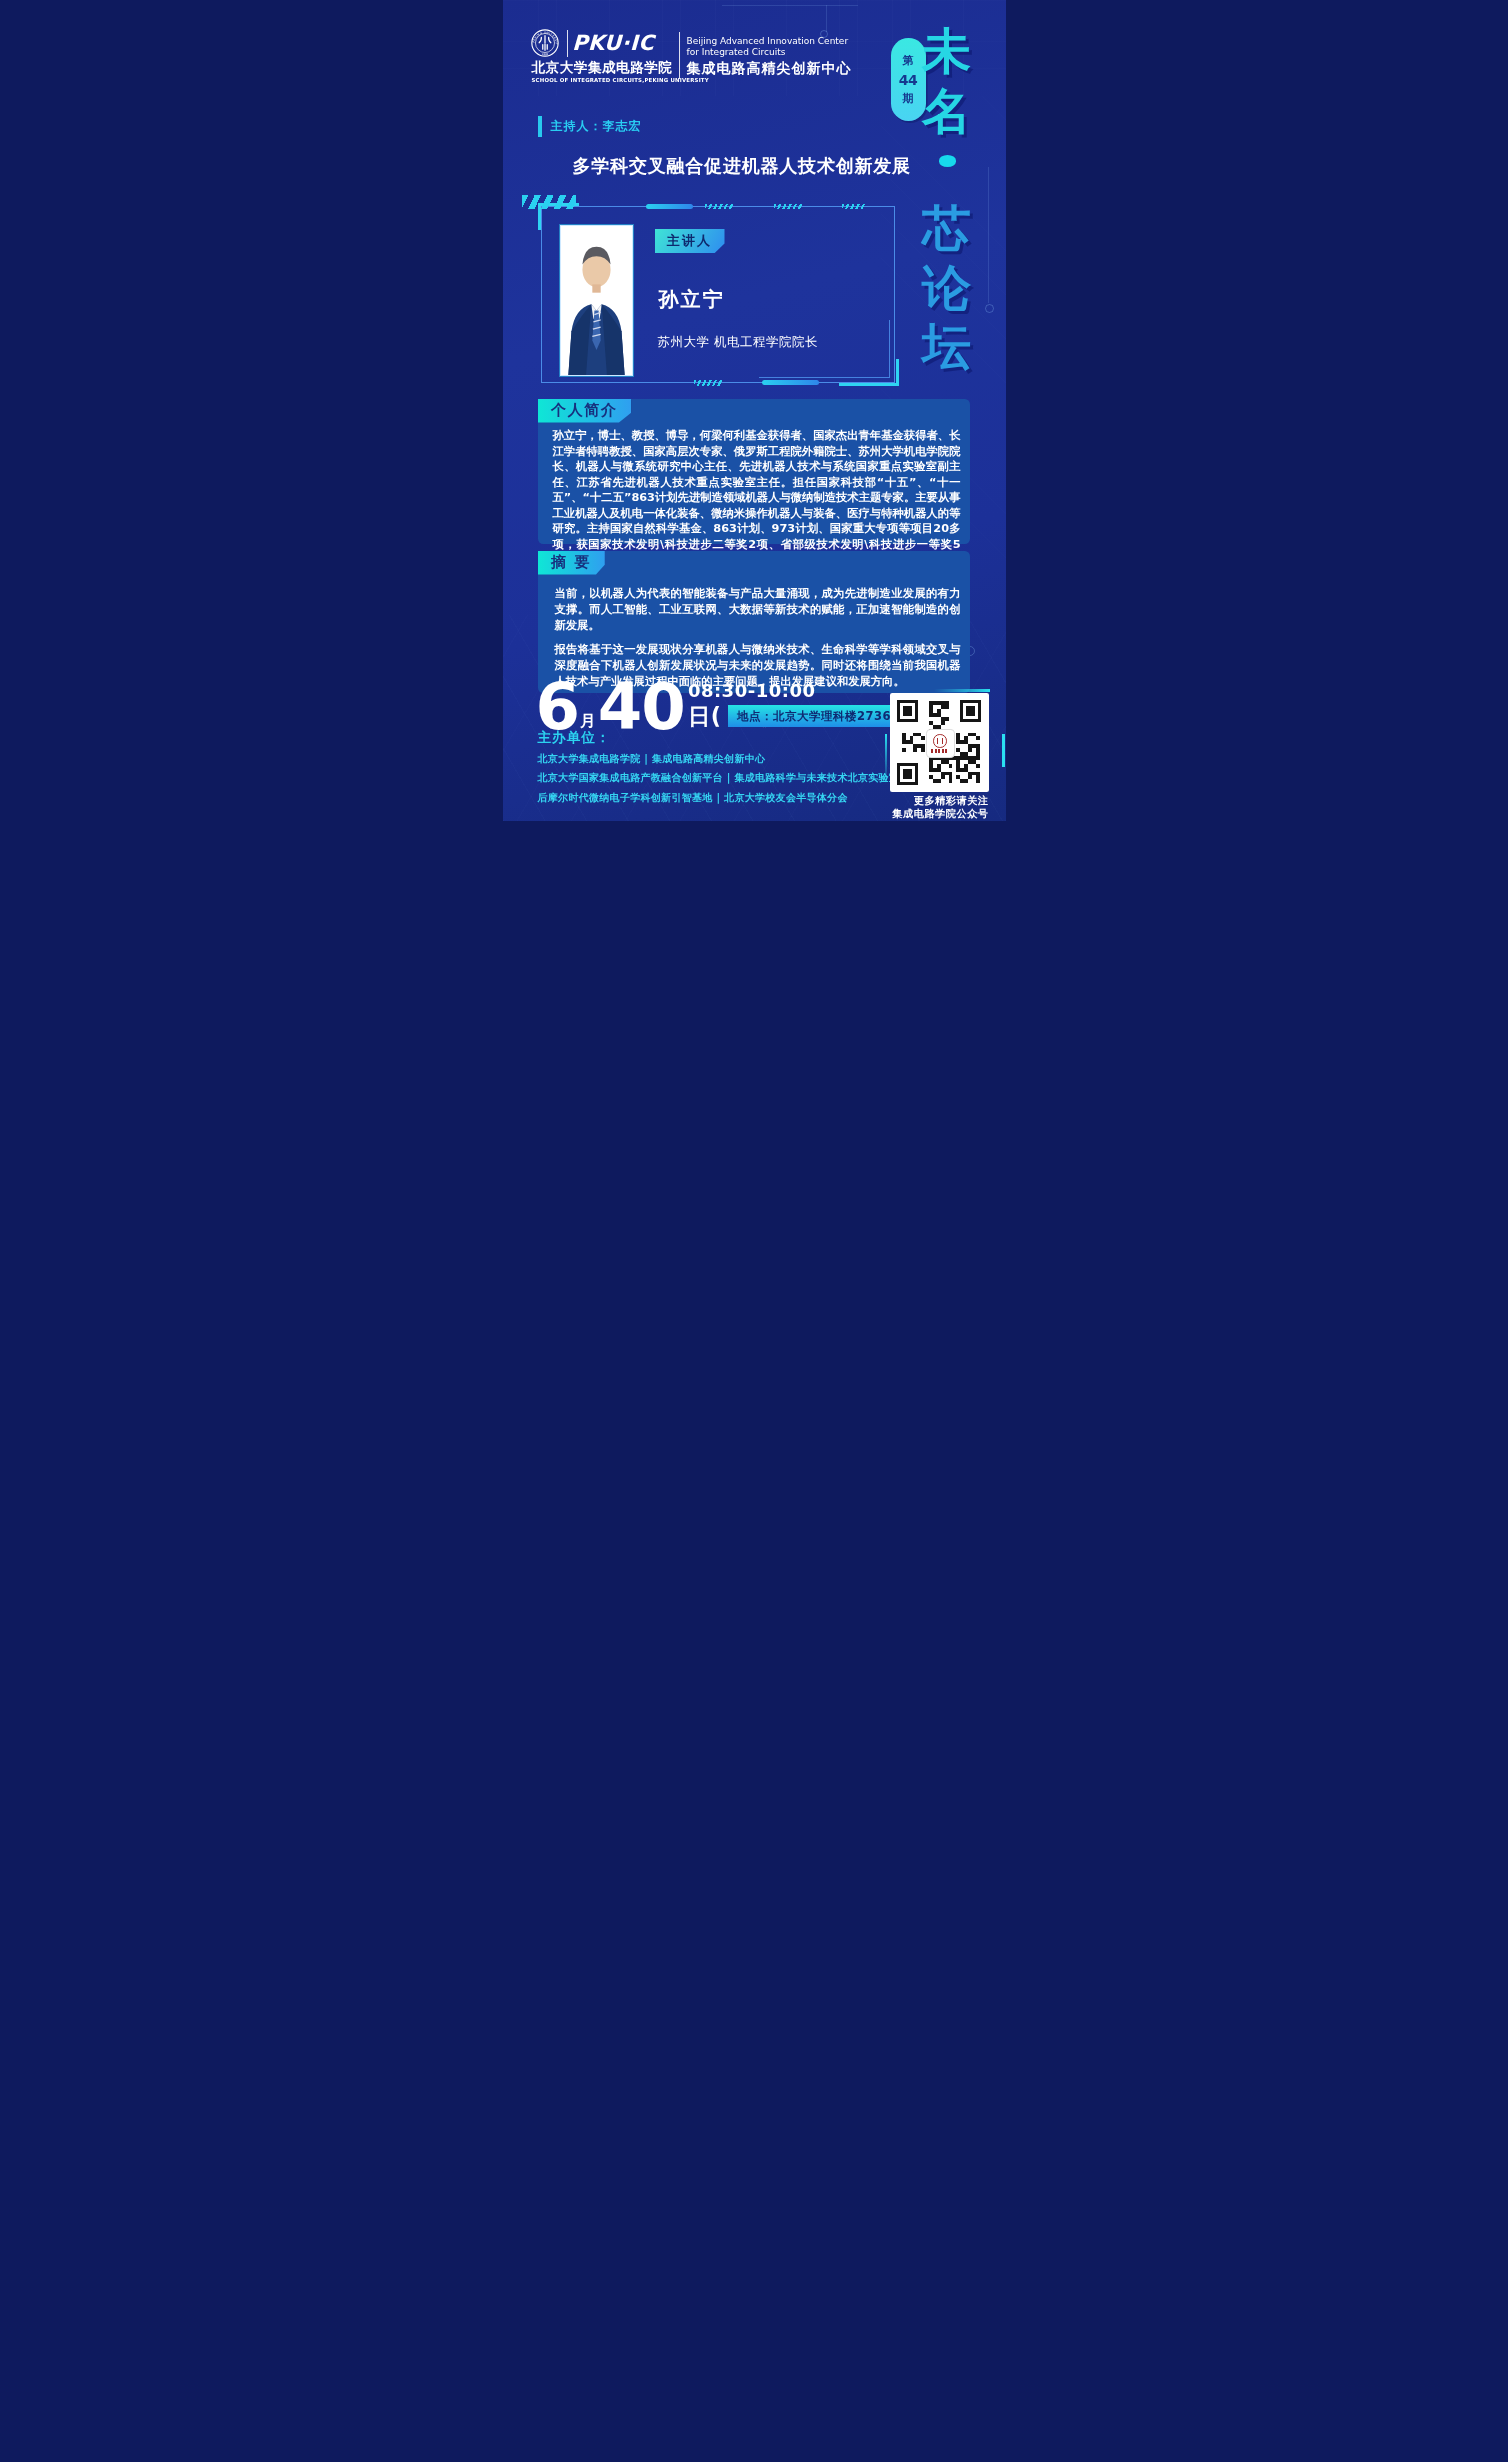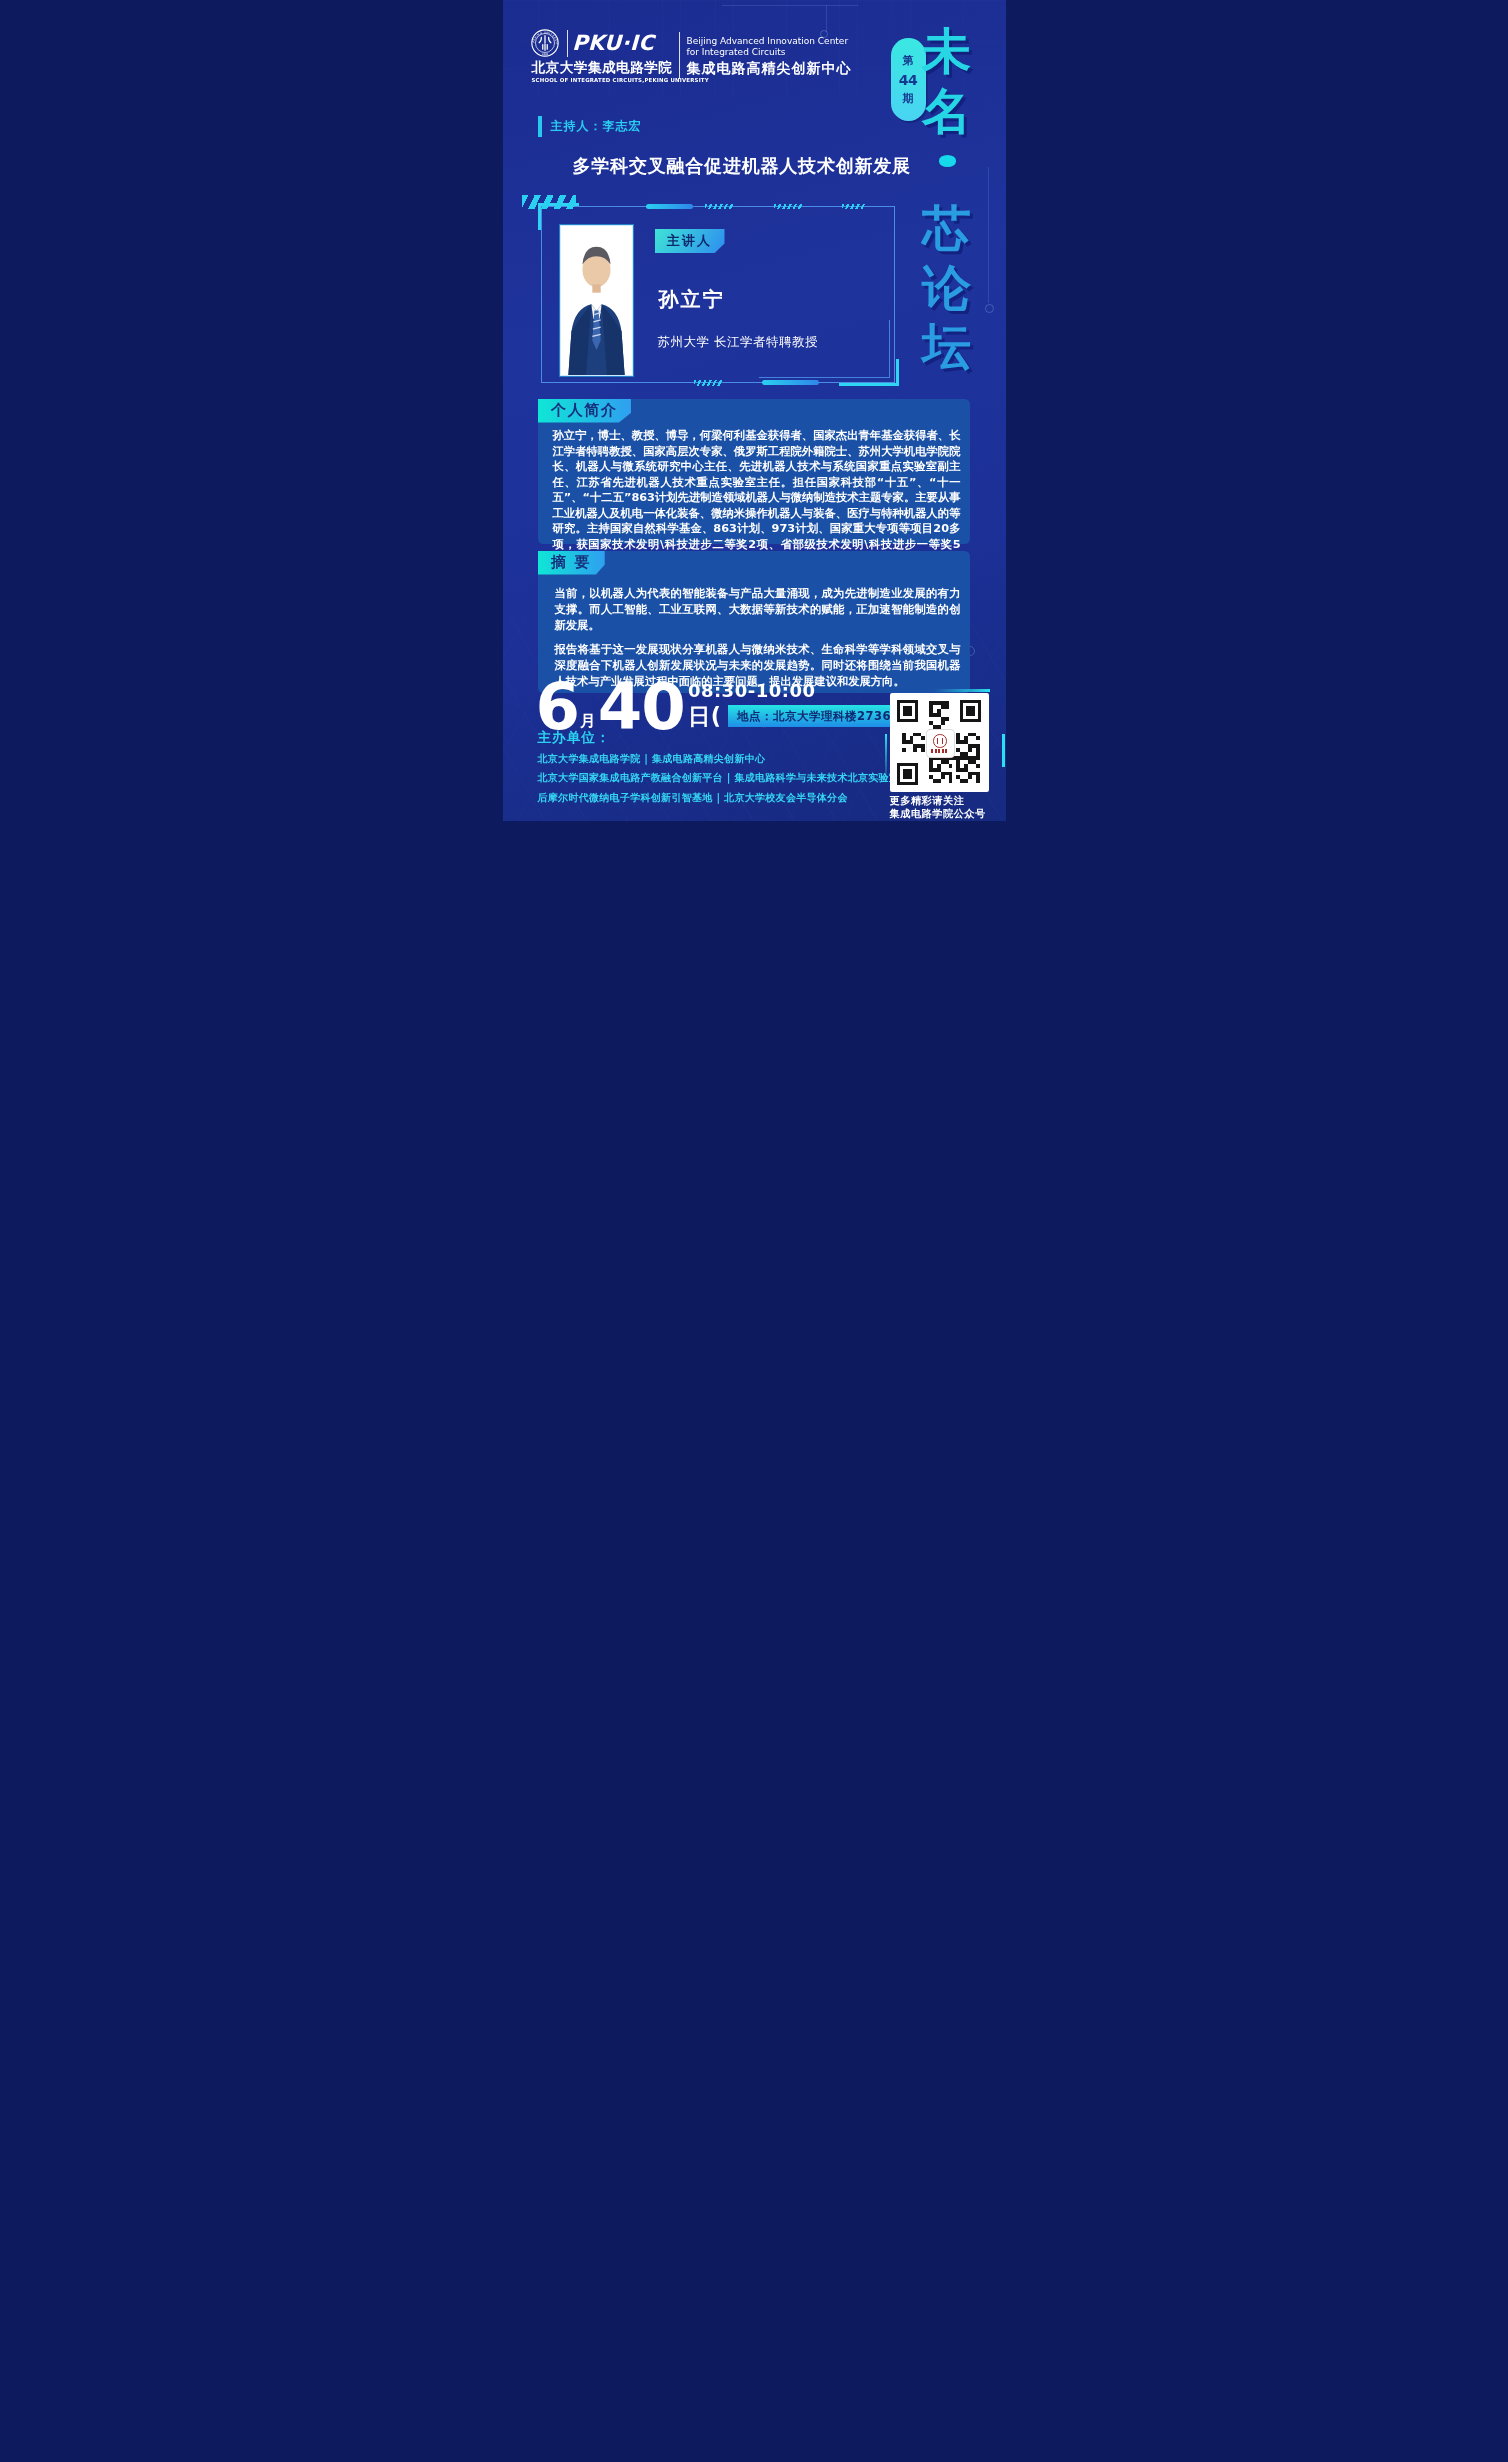--- a/index.html
+++ b/index.html
@@ -119,21 +119,21 @@
   .qr-logo .ring{width:11.5px;height:11.5px;border:1.6px solid #a52a2a;border-radius:50%;
     display:flex;align-items:center;justify-content:center;}
   .qr-logo .ring i{width:4.2px;height:6.3px;border-left:1px solid #a52a2a;border-right:1px solid #a52a2a;}
   .qr-logo .scribble{width:17.7px;height:3.6px;
     background:repeating-linear-gradient(90deg,#a52a2a 0 2.1px,transparent 2.1px 3.6px);}
   .qr-accent-top{left:431px;top:689px;width:56px;height:2.6px;
     background:linear-gradient(90deg,rgba(42,224,240,0),#2ae0f0);}
   .qr-accent-left{left:382px;top:734px;width:2.6px;height:50px;
     background:linear-gradient(180deg,#2ae0f0,rgba(42,224,240,0));}
   .edge-accent{left:499px;top:734px;width:3.6px;height:33px;background:#2ae0f0;}
-  .qr-cap{left:387px;width:99px;text-align:left;font-size:10.2px;font-weight:900;
+  .qr-cap{left:387px;width:99px;text-align:right;font-size:10.2px;font-weight:900;
     letter-spacing:0.5px;white-space:nowrap;}
 </style>
 </head>
 <body>
 
 <div id="poster">
 
   <div class="decor tex-top"></div>
   <div class="decor tex-right"></div>
   <div class="decor tex-bottom"></div>
@@ -204,21 +204,21 @@
         <path d="M14 286 L20 202 Q26 158 58 150 L68 162 L78 150 Q110 158 116 202 L122 286 Z" fill="#1d3f7e"></path>
         <path d="M58 150 L68 162 L78 150 L74 178 L62 178 Z" fill="#f5f5f5"></path>
         <path d="M64 162 L72 162 L76 220 L68 238 L60 220 Z" fill="#3a66b0"></path>
         <path d="M64 170 l12 -4 M62 184 l14 -4 M61 198 l15 -4 M60 212 l16 -4" stroke="#cfd8ee" stroke-width="2.5"></path>
         <path d="M20 202 Q40 170 58 150 L48 286 L14 286 Z" fill="#16346a"></path>
         <path d="M116 202 Q96 170 78 150 L88 286 L122 286 Z" fill="#16346a"></path>
       </svg>
     </div>
     <div class="sp-tag">主讲人</div>
     <div class="sp-name">孙立宁</div>
-    <div class="sp-aff">苏州大学 长江学者特聘教授</div>
+    <div class="sp-aff">苏州大学 机电工程学院院长</div>
   </div>
 
   <div class="panel bio"></div>
   <div class="tag t-bio">个人简介</div>
   <div class="bio-text">孙立宁，博士、教授、博导，何梁何利基金获得者、国家杰出青年基金获得者、长江学者特聘教授、国家高层次专家、俄罗斯工程院外籍院士、苏州大学机电学院院长、机器人与微系统研究中心主任、先进机器人技术与系统国家重点实验室副主任、江苏省先进机器人技术重点实验室主任。担任国家科技部“十五”、“十一五”、“十二五”863计划先进制造领域机器人与微纳制造技术主题专家。主要从事工业机器人及机电一体化装备、微纳米操作机器人与装备、医疗与特种机器人的等研究。主持国家自然科学基金、863计划、973计划、国家重大专项等项目20多项，获国家技术发明\科技进步二等奖2项、省部级技术发明\科技进步一等奖5项，发表论文500多篇，授权国家发明专利50多项，多项成果实现了产业化。</div>
 
   <div class="panel abs-p"></div>
   <div class="tag t-abs">摘 要</div>
   <div class="abs-text">
     <p>当前，以机器人为代表的智能装备与产品大量涌现，成为先进制造业发展的有力支撑。而人工智能、工业互联网、大数据等新技术的赋能，正加速智能制造的创新发展。</p>

